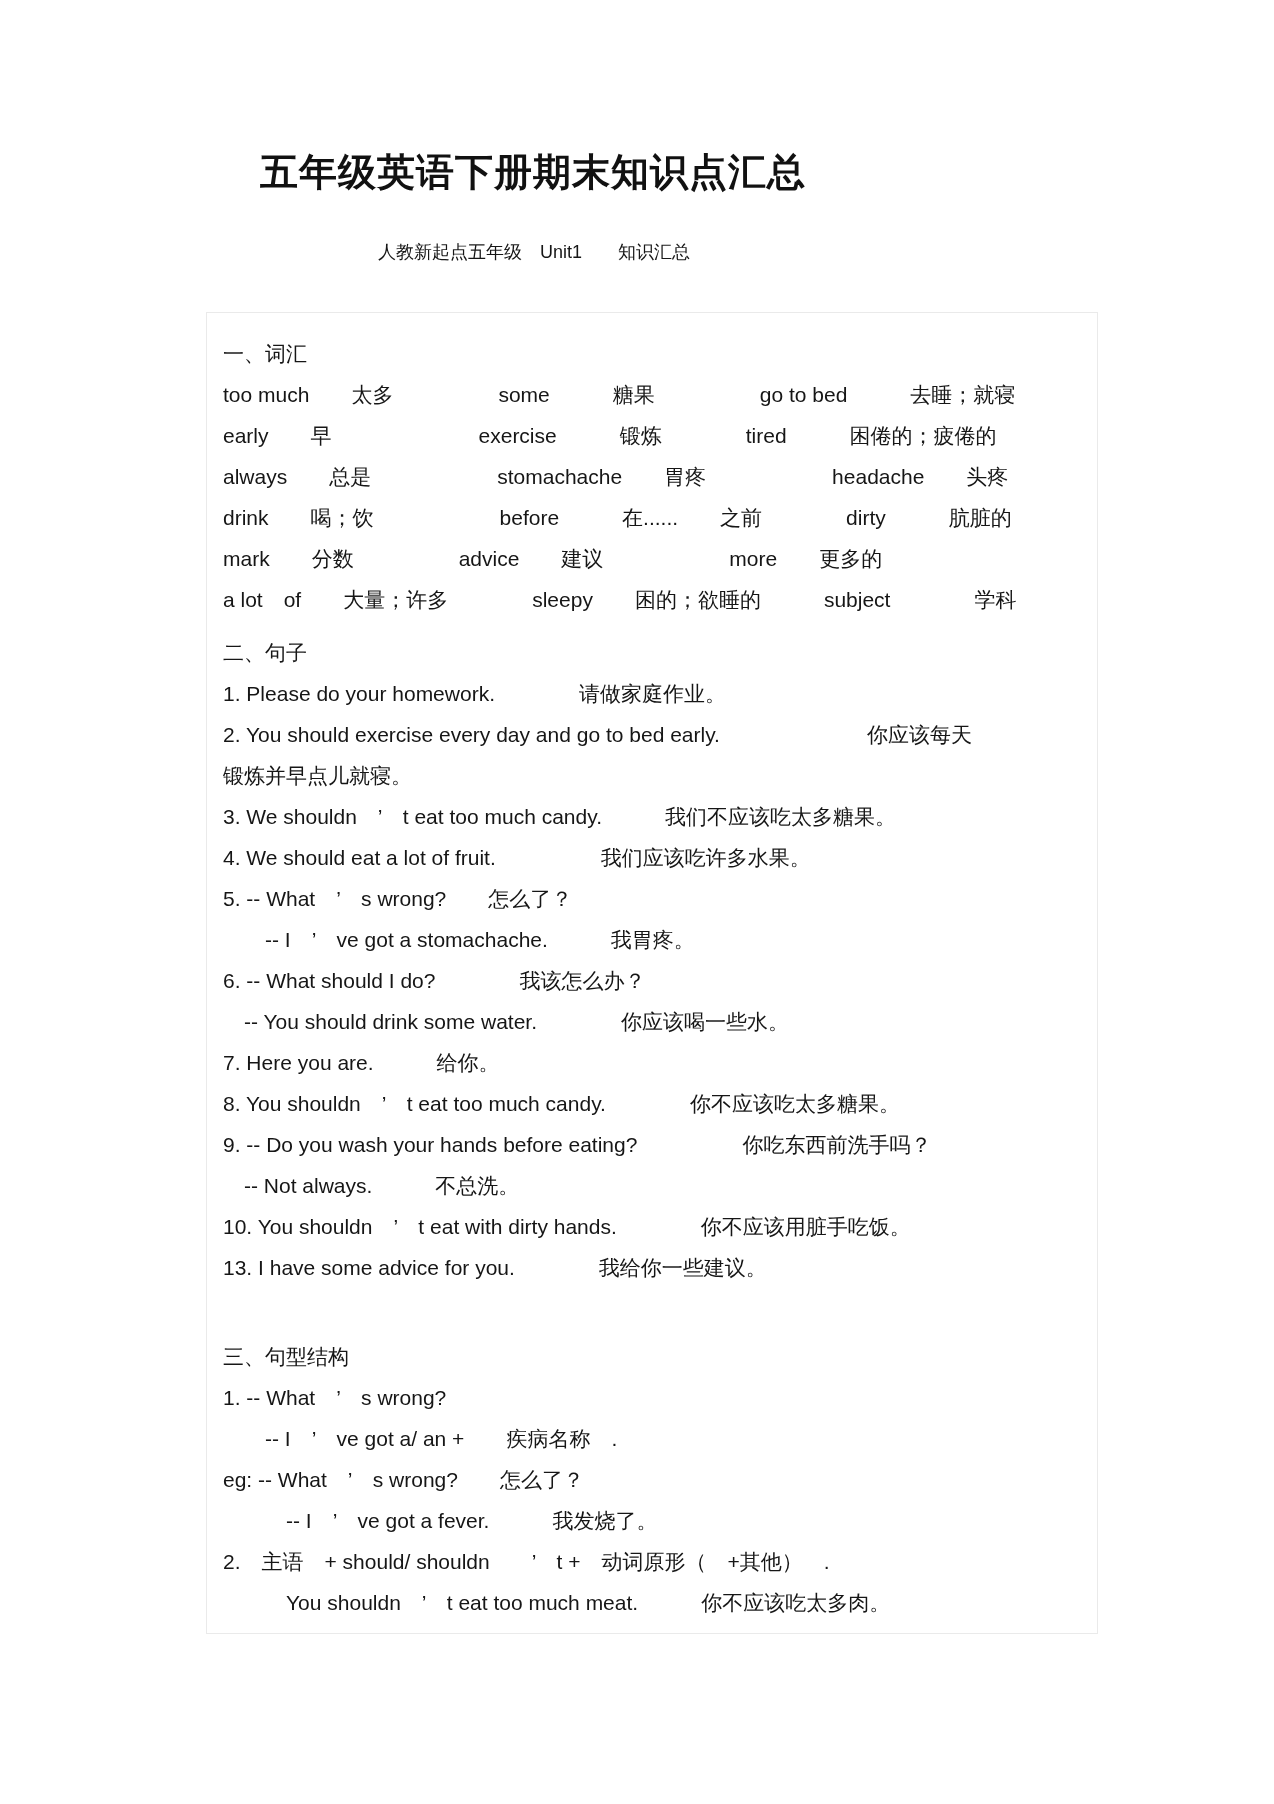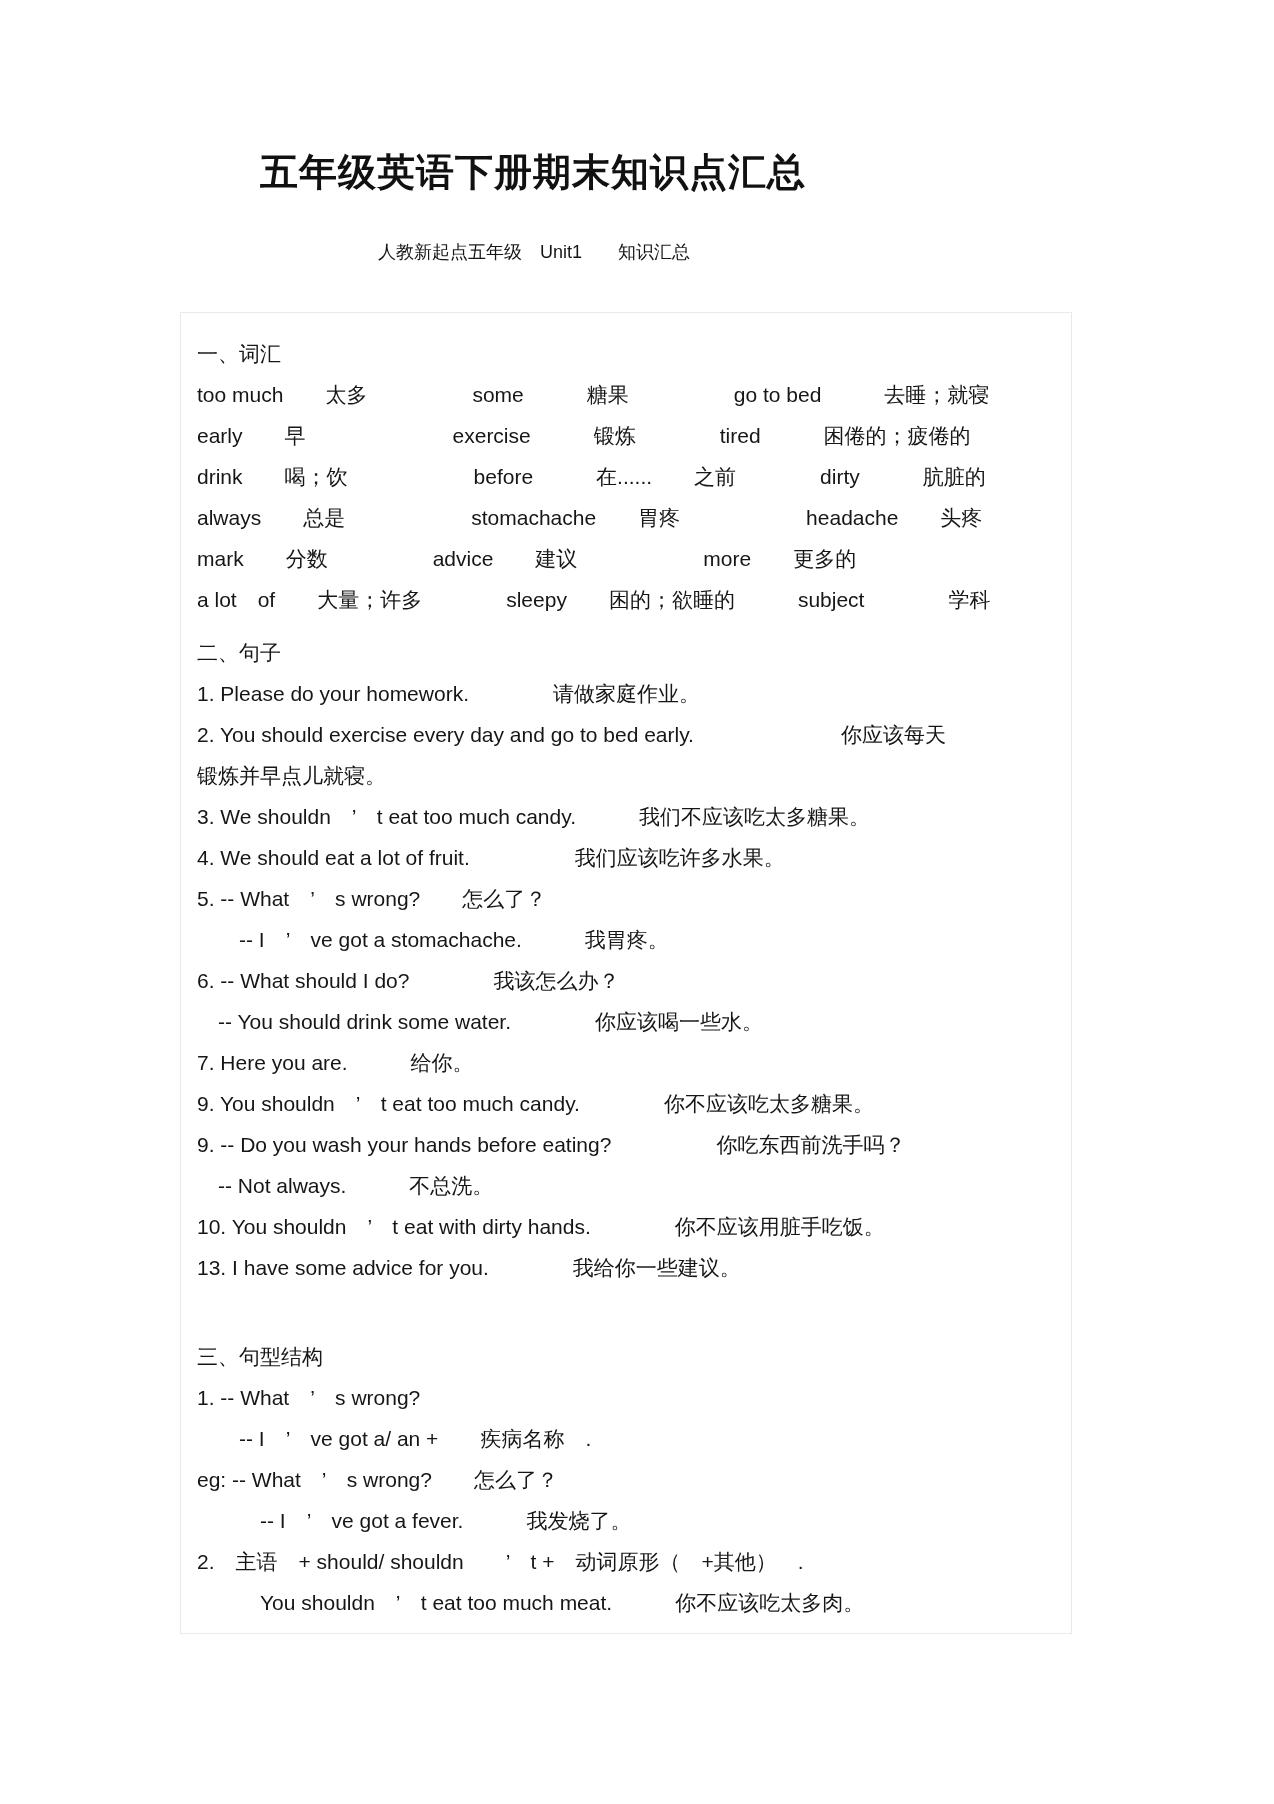--- a/index.html
+++ b/index.html
@@ -30,21 +30,21 @@
     position: absolute;
     left: 378px;
     top: 240px;
     font-size: 18px;
     font-weight: 400;
     color: #161616;
     white-space: pre;
   }
   .content-box {
     position: absolute;
-    left: 180px;
+    left: 206px;
     top: 312px;
     width: 859px;
     border: 1px solid #eaeaea;
     background: #ffffff;
     padding: 20px 15px 10px 16px;
   }
   .section { margin: 0; }
   .section:nth-child(2) { margin-top: 12px; }
   .section:nth-child(3) { margin-top: 48px; }
   .line {
@@ -61,38 +61,38 @@
 <body>
 
 <div class="page">
   <div class="doc-title">五年级英语下册期末知识点汇总</div>
   <div class="doc-subtitle">人教新起点五年级　Unit1　　知识汇总</div>
   <div class="content-box" id="sections-root">
       <div class="section">
         <div class="line heading">一、词汇</div>
         <div class="line">too much　　太多　　　　　some　　　糖果　　　　　go to bed　　　去睡；就寝</div>
         <div class="line">early　　早　　　　　　　exercise　　　锻炼　　　　tired　　　困倦的；疲倦的</div>
+        <div class="line">always　　总是　　　　　　stomachache　　胃疼　　　　　　headache　　头疼</div>
         <div class="line">drink　　喝；饮　　　　　　before　　　在......　　之前　　　　dirty　　　肮脏的</div>
-        <div class="line">always　　总是　　　　　　stomachache　　胃疼　　　　　　headache　　头疼</div>
         <div class="line">mark　　分数　　　　　advice　　建议　　　　　　more　　更多的</div>
         <div class="line">a lot　of　　大量；许多　　　　sleepy　　困的；欲睡的　　　subject　　　　学科</div>
       </div>
       <div class="section">
         <div class="line heading">二、句子</div>
         <div class="line">1. Please do your homework.　　　　请做家庭作业。</div>
         <div class="line">2. You should exercise every day and go to bed early.　　　　　　　你应该每天</div>
         <div class="line">锻炼并早点儿就寝。</div>
         <div class="line">3. We shouldn　’　t eat too much candy.　　　我们不应该吃太多糖果。</div>
         <div class="line">4. We should eat a lot of fruit.　　　　　我们应该吃许多水果。</div>
         <div class="line">5. -- What　’　s wrong?　　怎么了？</div>
         <div class="line">　　-- I　’　ve got a stomachache.　　　我胃疼。</div>
         <div class="line">6. -- What should I do?　　　　我该怎么办？</div>
         <div class="line">　-- You should drink some water.　　　　你应该喝一些水。</div>
         <div class="line">7. Here you are.　　　给你。</div>
-        <div class="line">9. You shouldn　’　t eat too much candy.　　　　你不应该吃太多糖果。</div>
+        <div class="line">8. You shouldn　’　t eat too much candy.　　　　你不应该吃太多糖果。</div>
         <div class="line">9. -- Do you wash your hands before eating?　　　　　你吃东西前洗手吗？</div>
         <div class="line">　-- Not always.　　　不总洗。</div>
         <div class="line">10. You shouldn　’　t eat with dirty hands.　　　　你不应该用脏手吃饭。</div>
         <div class="line">13. I have some advice for you.　　　　我给你一些建议。</div>
       </div>
       <div class="section">
         <div class="line heading">三、句型结构</div>
         <div class="line">1. -- What　’　s wrong?</div>
         <div class="line">　　-- I　’　ve got a/ an +　　疾病名称　.</div>
         <div class="line">eg: -- What　’　s wrong?　　怎么了？</div>

